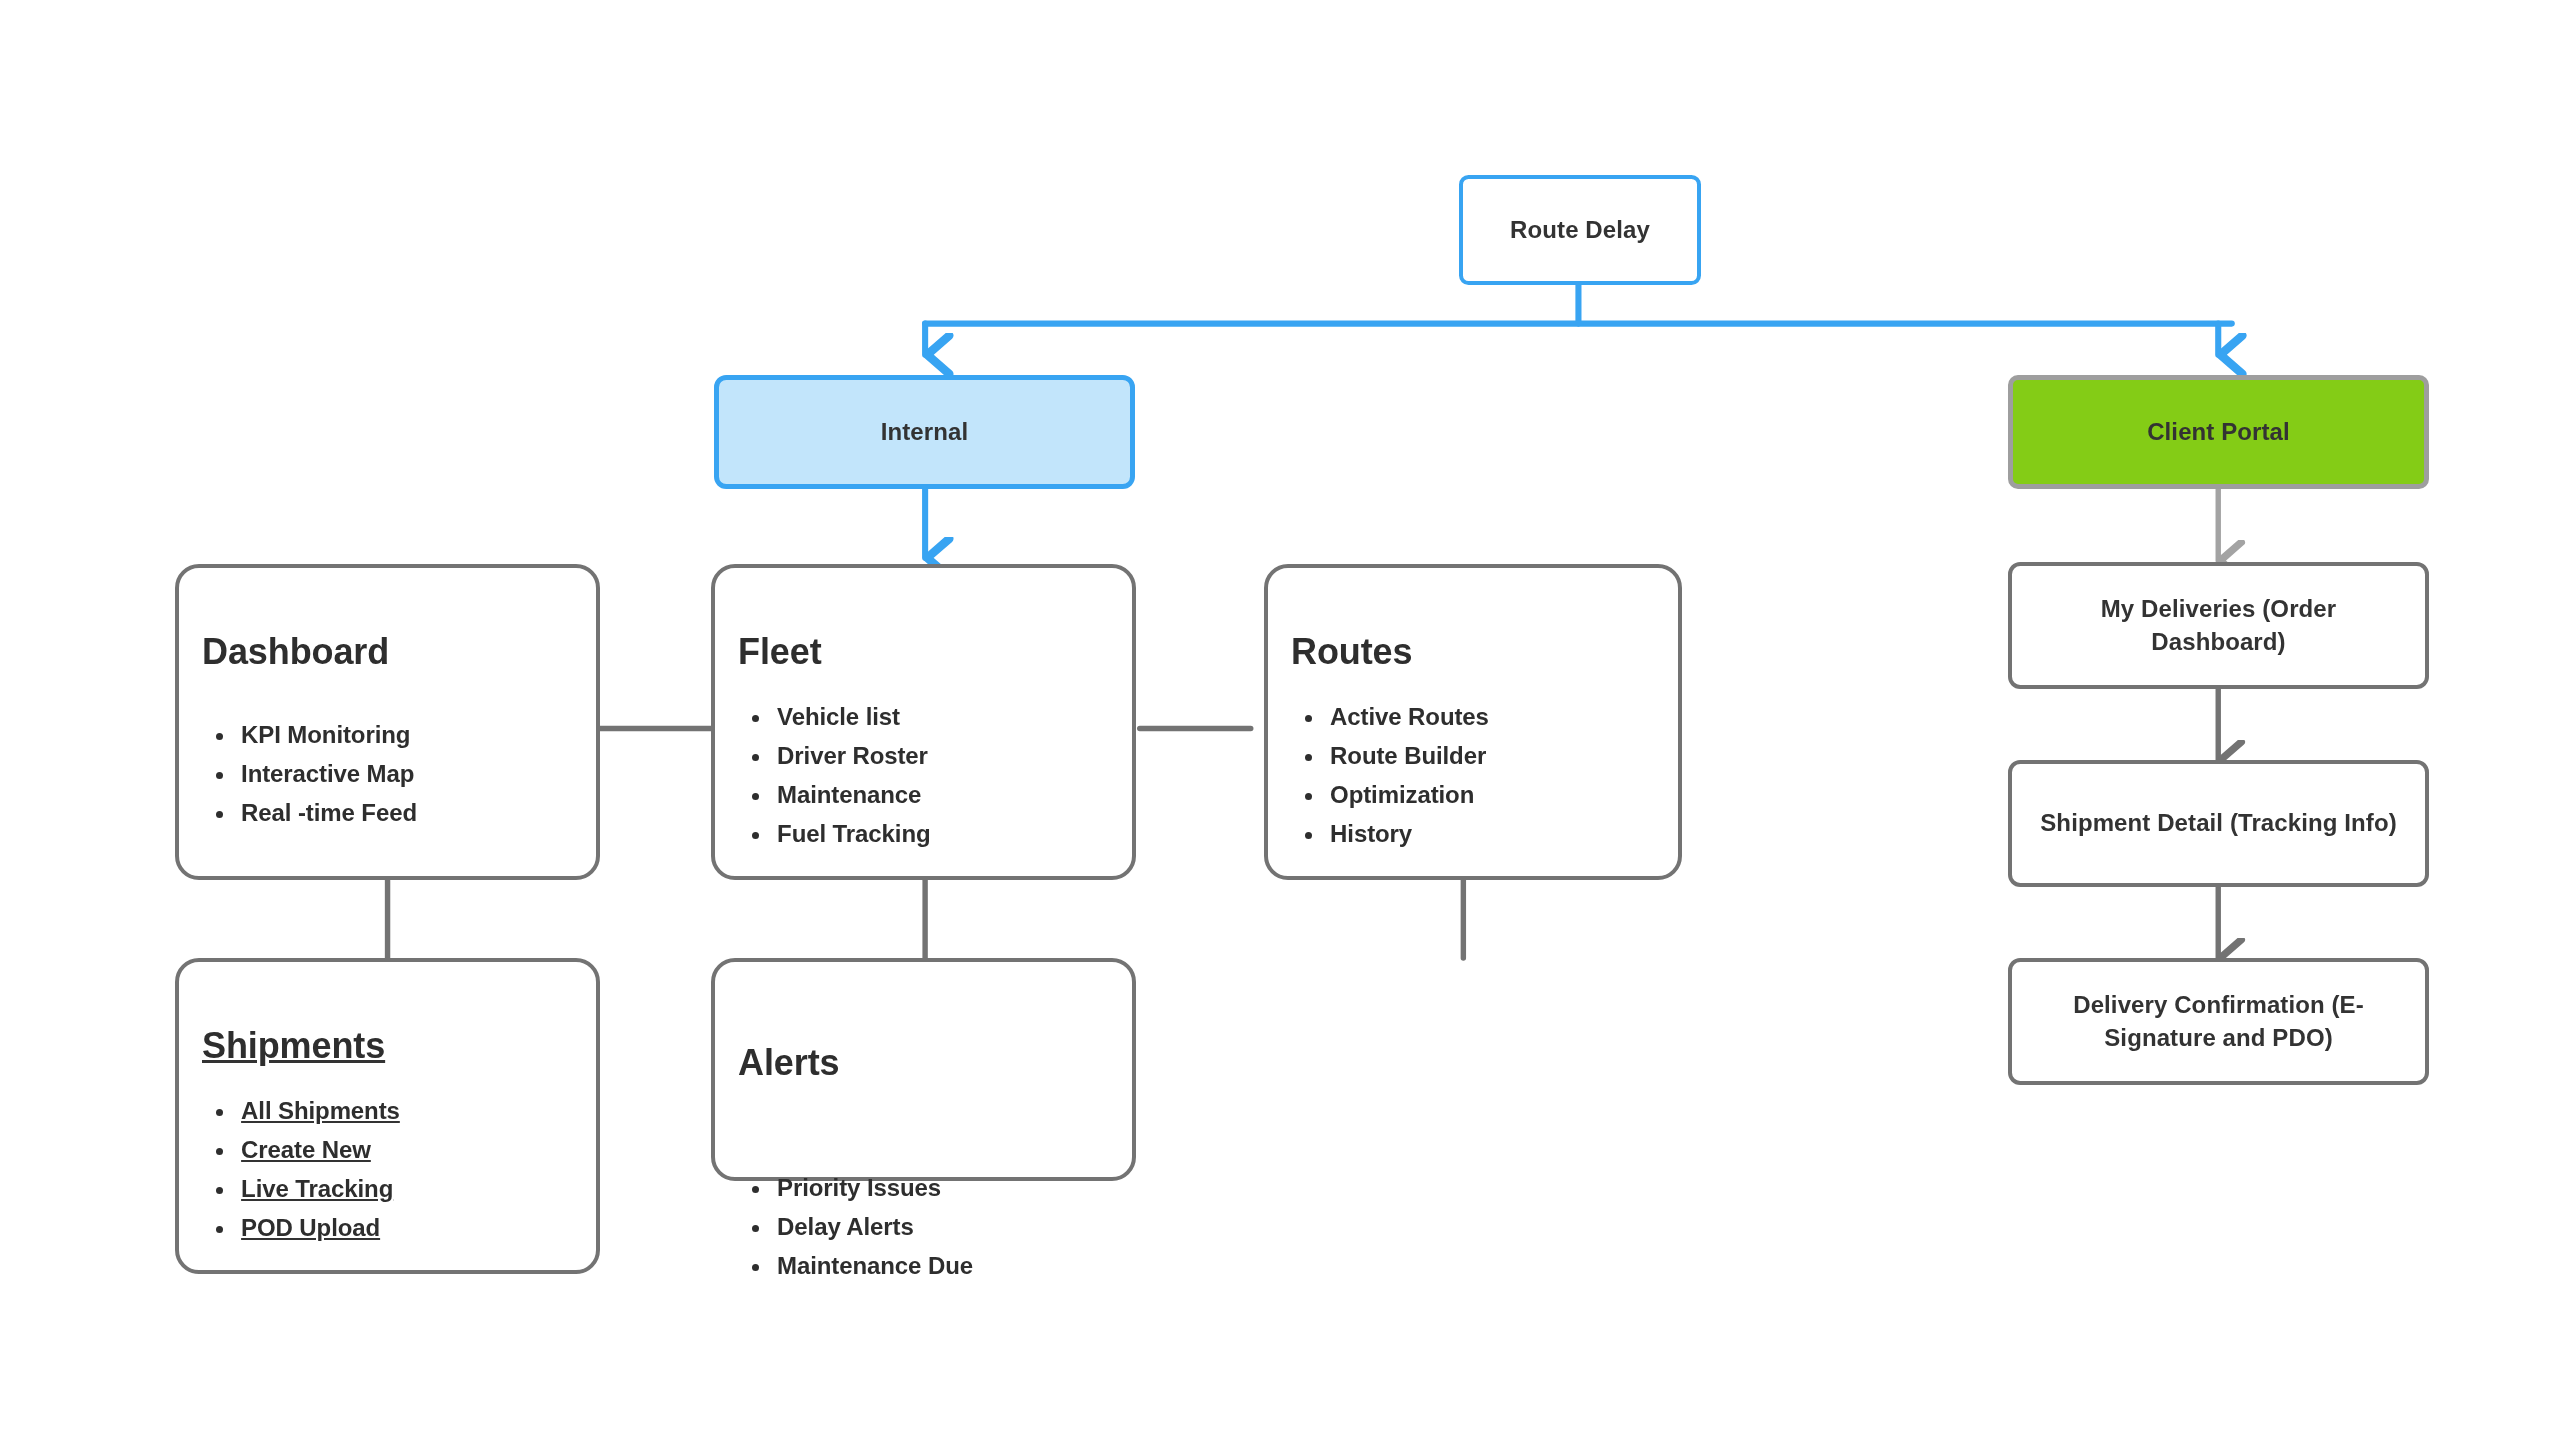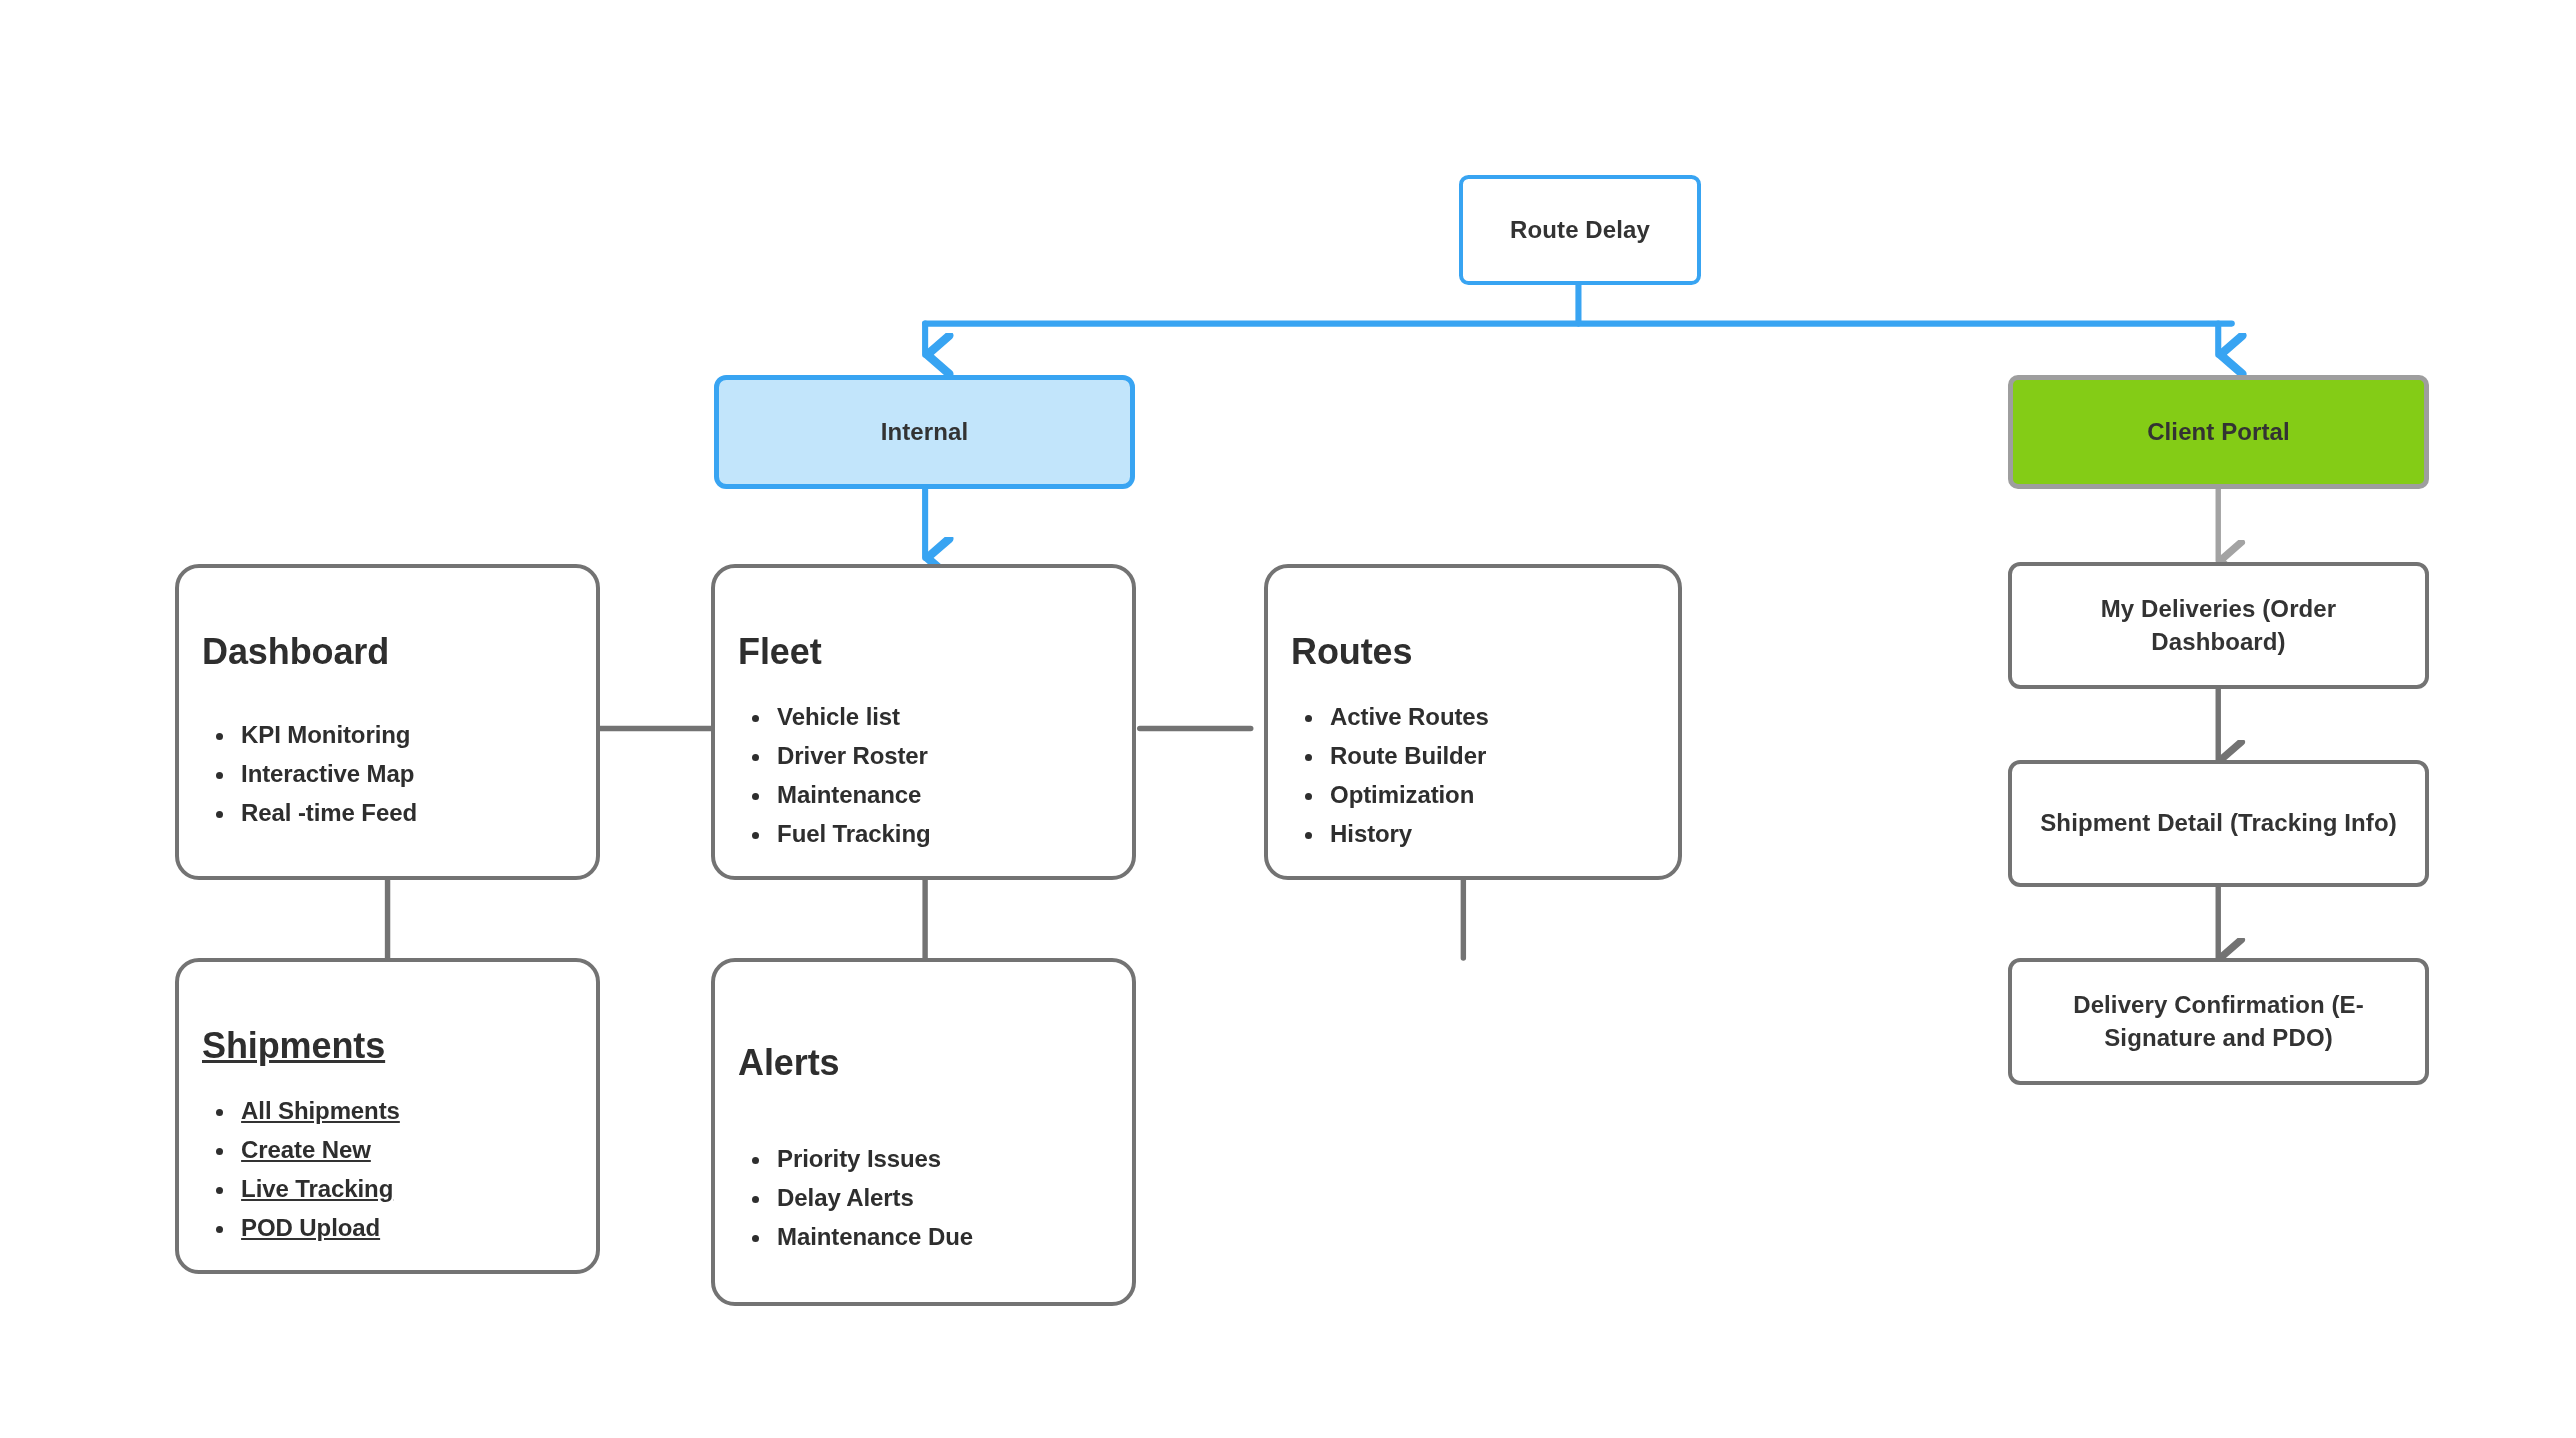--- a/index.html
+++ b/index.html
@@ -197,23 +197,23 @@
   <div class="node card" style="left:175px; top:958px; width:425px; height:316px; padding-top:66px;text-decoration:underline;">
     <div class="card-title">Shipments</div>
     <ul class="card-list" style="margin-top:35px;">
       <li>All Shipments</li>
       <li>Create New</li>
       <li>Live Tracking</li>
       <li>POD Upload</li>
     </ul>
   </div>
 
-  <div class="node card" style="left:711px; top:958px; width:425px; height:348px; padding-top:83px;">
+  <div class="node card" style="left:711px; top:958px; width:425px; height:223px; padding-top:83px;gap:12px;">
     <div class="card-title">Alerts</div>
-    <ul class="card-list" style="margin-top:66px;">
+    <ul class="card-list" style="margin-top:83px;">
       <li>Priority Issues</li>
       <li>Delay Alerts</li>
       <li>Maintenance Due</li>
     </ul>
   </div>
 
 
   <div class="node centered" style="left:2008px; top:562px; width:421px; height:127px;">
     <span class="node-title">My Deliveries (Order Dashboard)</span>
   </div>

